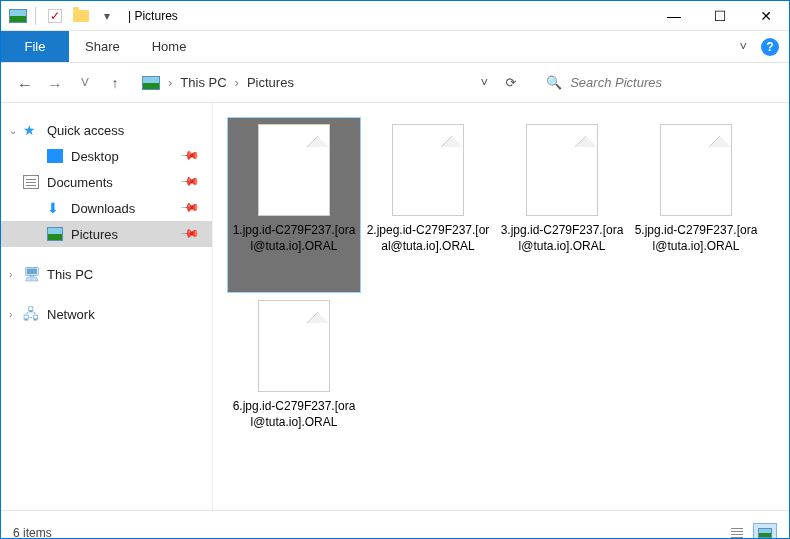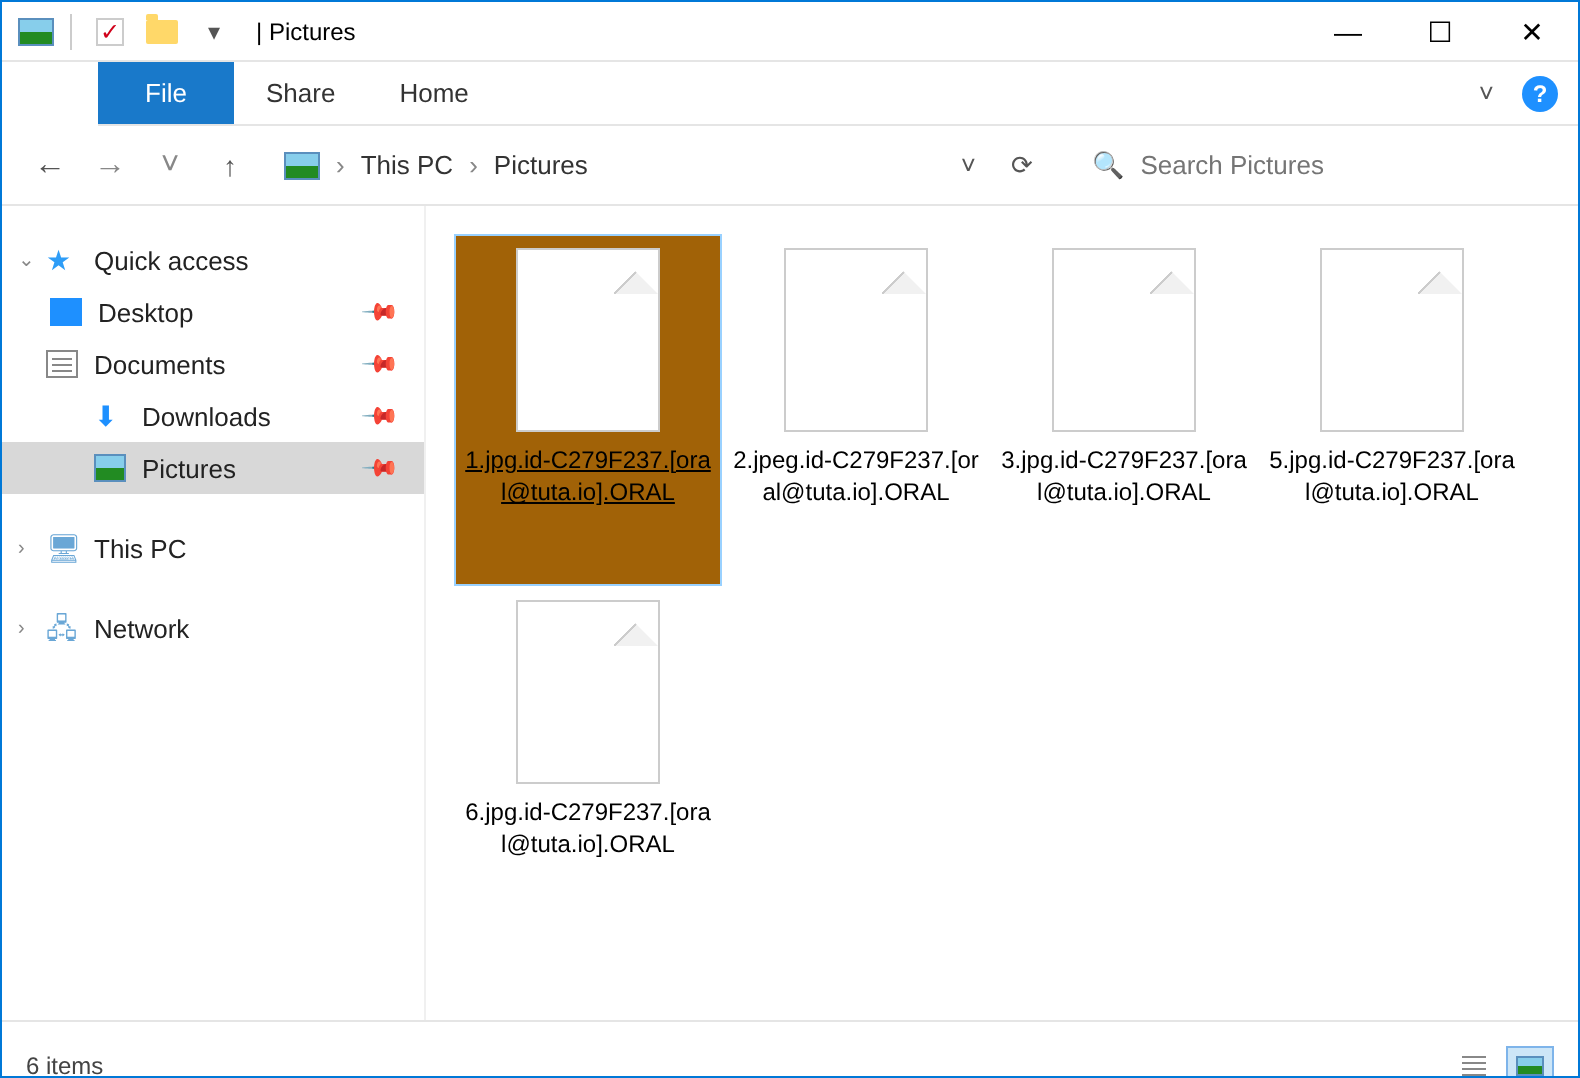--- a/index.html
+++ b/index.html
@@ -12,21 +12,21 @@
   .qat-sep { width: 1px; height: 18px; background: #ccc; margin: 0 4px; }
   .qat-btn { width: 22px; height: 22px; display: flex; align-items: center; justify-content: center; font-size: 12px; color: #555; }
   .qat-check { width: 14px; height: 14px; border: 1px solid #ccc; display: flex; align-items: center; justify-content: center; color: #d0021b; font-size: 12px; }
   .qat-folder { width: 16px; height: 12px; background: #ffd869; border-radius: 1px; position: relative; }
   .qat-folder::before { content: ''; position: absolute; top: -3px; left: 0; width: 6px; height: 3px; background: #ffd869; border-radius: 1px 1px 0 0; }
   .titlebar-title { font-size: 12px; color: #000; margin-left: 6px; }
   .titlebar-right { margin-left: auto; display: flex; }
   .win-btn { width: 46px; height: 30px; display: flex; align-items: center; justify-content: center; font-size: 14px; color: #000; }
 
   
-  .ribbon { height: 32px; display: flex; align-items: stretch; border-bottom: 1px solid #e5e5e5; margin-left: 48px; }
+  .ribbon { height: 32px; display: flex; align-items: stretch; border-bottom: 1px solid #e5e5e5; }
   .file-tab { background: #1979ca; color: #fff; width: 68px; display: flex; align-items: center; justify-content: center; font-size: 13px; }
   .menu-tab { padding: 0 16px; display: flex; align-items: center; font-size: 13px; color: #333; }
   .ribbon-right { margin-left: auto; display: flex; align-items: center; padding-right: 10px; gap: 14px; }
   .help-icon { width: 18px; height: 18px; border-radius: 50%; background: #1e90ff; color: #fff; display: flex; align-items: center; justify-content: center; font-size: 12px; font-weight: bold; }
 
   
   .navbar { height: 40px; display: flex; align-items: center; padding: 0 14px; gap: 10px; border-bottom: 1px solid #e5e5e5; }
   .nav-arrow { font-size: 16px; color: #888; width: 20px; text-align: center; }
   .nav-arrow.active { color: #555; }
   .nav-up { font-size: 14px; color: #555; width: 20px; text-align: center; }
@@ -53,21 +53,21 @@
   .ic-doc::after { content: ''; position: absolute; left: 2px; right: 2px; top: 3px; height: 1px; background: #888; box-shadow: 0 3px 0 #888, 0 6px 0 #888; }
   .ic-dl { color: #1e90ff; font-size: 14px; line-height: 14px; }
   .ic-pic { background: linear-gradient(#87ceeb 0 50%, #228b22 50% 100%); border: 1px solid #5a8fbd; }
   .ic-pc { color: #6aa7d6; font-size: 14px; line-height: 14px; }
   .ic-net { color: #6aa7d6; font-size: 14px; line-height: 14px; }
   .nav-gap { height: 14px; }
 
   
   .content { flex: 1; padding: 14px 4px 4px 14px; display: flex; flex-wrap: wrap; align-content: flex-start; gap: 0; overflow: auto; }
   .file { width: 134px; height: 176px; display: flex; flex-direction: column; align-items: center; padding: 6px 4px; border: 1px solid transparent; }
-  .file.sel { background: #a16207; border: 1px solid #99d1ff; text-decoration: underline; }
+  .file.sel { background: #737373; border: 1px solid #99d1ff; }
   .file-thumb { width: 72px; height: 92px; background: #fff; border: 1px solid #ccc; position: relative; margin-bottom: 6px; }
   .file-thumb::before { content: ''; position: absolute; top: 0; right: 0; width: 22px; height: 22px; background: linear-gradient(135deg, transparent 0 48%, #ccc 48% 52%, #f1f1f1 52% 100%); }
   .file-thumb::after { content: ''; position: absolute; top: 0; right: 0; width: 22px; height: 22px; background: #fff; clip-path: polygon(0 0, 100% 100%, 100% 0); }
   .file-label { font-size: 12px; text-align: center; line-height: 1.35; color: #000; word-break: break-all; }
 
   
   .status { height: 44px; border-top: 1px solid #e5e5e5; display: flex; align-items: center; padding: 0 12px; font-size: 12px; color: #444; }
   .view-btns { margin-left: auto; display: flex; gap: 4px; }
   .view-btn { width: 24px; height: 20px; border: 1px solid transparent; display: flex; align-items: center; justify-content: center; }
   .view-btn.active { border-color: #7eb4ea; background: #cde6f7; }
@@ -118,32 +118,32 @@
     <span>This PC</span>
     <span class="crumb-sep">›</span>
     <span>Pictures</span>
     <div class="addr-right">
       <span>˅</span>
       <span class="refresh">⟳</span>
     </div>
   </div>
   <div class="search">
     <span>🔍</span>
-    <input type="text" style="border: none; outline: none; flex: 1 1 0%; font-size: 13px; color: #a21caf; background: transparent;" placeholder="Search Pictures">
+    <input type="text" style="border: none; outline: none; flex: 1 1 0%; font-size: 13px; color: #a21caf; background: transparent; font-style: italic;" placeholder="Search Pictures">
   </div>
 </div>
 
 <div class="body">
   <div class="navpanel">
     <div class="nav-row">
       <span class="expander">⌄</span>
       <span class="ic ic-star">★</span>
       <span>Quick access</span>
     </div>
-    <div class="nav-row" style="padding-left:24px">
+    <div class="nav-row" style="padding-left:46px">
       <span class="ic ic-desk"></span>
       <span>Desktop</span>
       <span class="pin">📌</span>
     </div>
     <div class="nav-row" style="">
       <span class="ic ic-doc"></span>
       <span>Documents</span>
       <span class="pin">📌</span>
     </div>
     <div class="nav-row" style="padding-left:46px">

